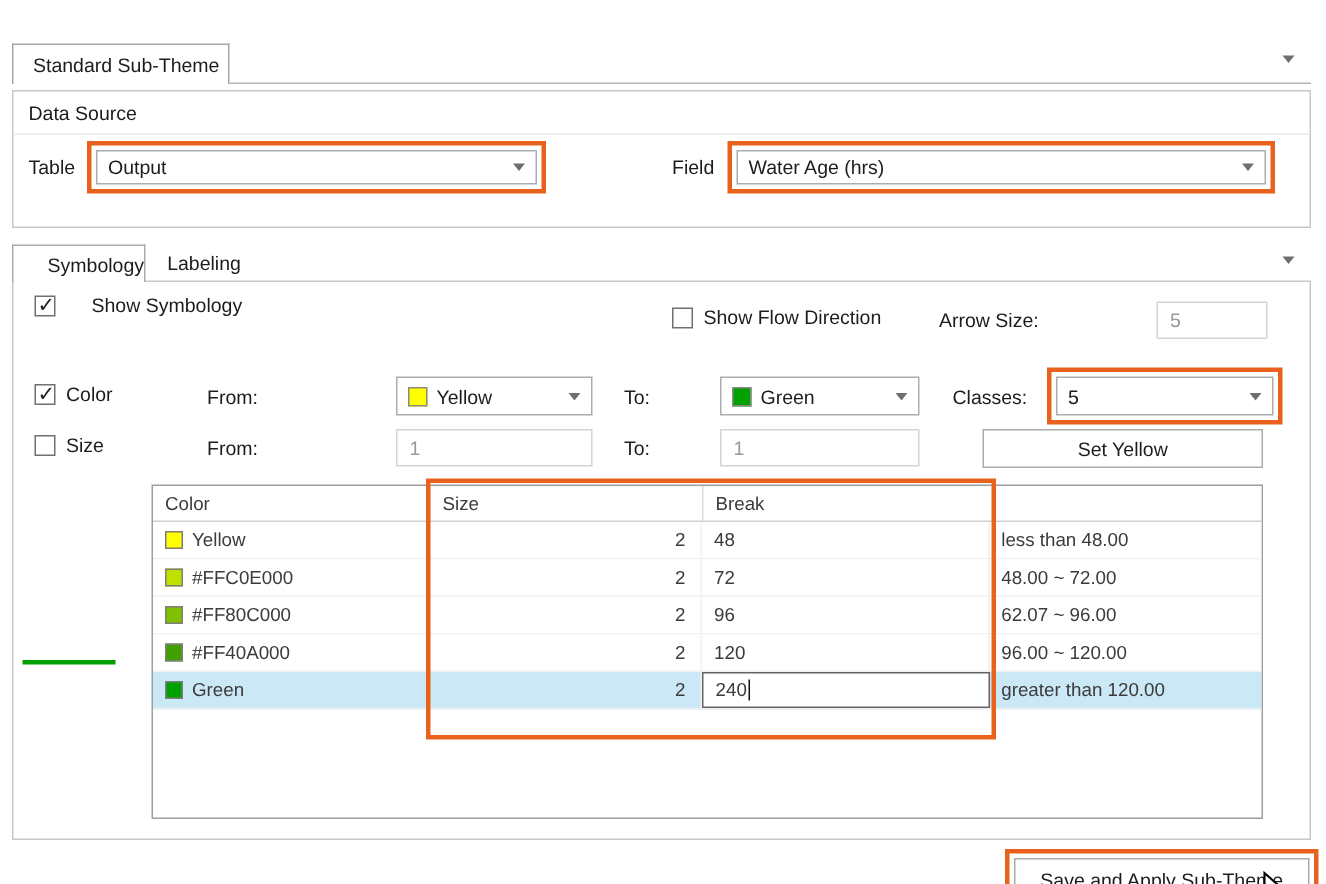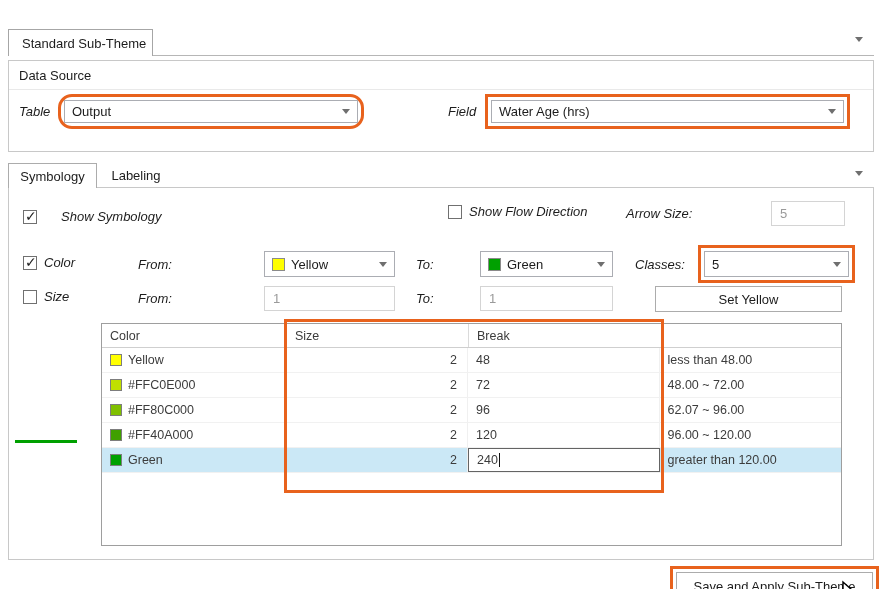--- a/index.html
+++ b/index.html
@@ -1,21 +1,21 @@
 <!DOCTYPE html>
 <html style="--hl: #E8621D;"><head>
 <meta charset="utf-8">
 <style>
   :root{ --hl:#E8621D; }
   *{box-sizing:border-box;margin:0;padding:0;}
   html,body{background:#fff;}
   .screen{position:relative;width:884px;height:589px;background:#fff;overflow:hidden;
           font-family:"Liberation Sans","DejaVu Sans",sans-serif;color:#1c1c1c;margin-top:24px;}
   .abs{position:absolute;}
-  .lbl{font-size:13px;color:#1c1c1c;white-space:nowrap;font-style:italic;}
+  .lbl{font-size:13px;color:#1c1c1c;white-space:nowrap;}
 
   
   .toptab{left:8px;top:5px;width:145px;height:27px;background:#fff;border:1px solid #A6A6A6;
           border-bottom:none;z-index:2;display:flex;align-items:center;padding-left:13px;font-size:13px;}
   .topline{left:8px;top:31px;width:866px;height:0;border-top:1px solid #B6B6B6;z-index:1;}
   .chev{width:0;height:0;border-left:4px solid transparent;border-right:4px solid transparent;border-top:5px solid #6f6f6f;}
 
   
   .group{left:8px;top:36px;width:866px;height:92px;border:1px solid #C8C8C8;background:#fff;}
   .group-title{position:absolute;left:10px;top:7px;font-size:13px;}
@@ -25,21 +25,21 @@
          padding-left:7px;font-size:13px;height:100%;width:100%;overflow:hidden;white-space:nowrap;}
   .combo .chev{margin-left:auto;margin-right:7px;flex:none;}
   .hl{border:3px solid var(--hl);padding:3px;background:#fff;}
   .hlov{position:absolute;border:3px solid var(--hl);pointer-events:none;z-index:5;background:transparent;}
 
   .tbx{background:#fff;border:1px solid #D4D4D4;color:#9A9A9A;font-size:13px;
        display:flex;align-items:center;padding-left:8px;}
 
   
   .tab2{position:absolute;height:25px;display:flex;align-items:center;justify-content:center;font-size:13px;background:transparent;}
-  .tab2.active{background:#fff;border:1px solid #ACACAC;border-bottom:none;z-index:3;}
+  .tab2.active{background:#fff;border:1px solid #ACACAC;border-bottom:none;z-index:3;justify-content:flex-end;}
   .panel{left:8px;top:163px;width:866px;height:373px;border:1px solid #C8C8C8;background:#fff;}
 
   .cb{width:14px;height:14px;border:1px solid #707070;background:#fff;display:inline-block;position:relative;flex:none;}
   .cb.checked::after{content:"\2713";position:absolute;left:1px;top:-3px;font-size:14px;color:#1e1e1e;font-weight:bold;}
   .cbrow{display:flex;align-items:center;gap:7px;}
 
   .btn{background:#fff;border:1px solid #ACACAC;display:flex;align-items:center;justify-content:center;
        font-size:13px;color:#1c1c1c;cursor:default;}
 
   .swatch{width:12px;height:12px;border:1px solid #7d7d7d;display:inline-block;flex:none;}
@@ -76,21 +76,21 @@
     <span>Standard Sub-Theme</span>
   </div>
   <div class="abs topline"></div>
   <div class="abs chev" style="left:855px;top:13px;"></div>
 
   <div class="abs group">
     <div class="group-title">Data Source</div>
     <div class="group-sep"></div>
 
     <span class="lbl" style="position:absolute;left:10px;top:43px;">Table</span>
-    <div class="hl" style="position:absolute;left:49px;top:33px;width:306px;height:35px;border-radius:14px;">
+    <div class="hl" style="position:absolute;left:49px;top:33px;width:306px;height:35px;">
       <div class="combo">
         <span>Output</span>
         <span class="chev"></span>
       </div>
     </div>
 
     <span class="lbl" style="position:absolute;left:439px;top:43px;">Field</span>
     <div class="hl" style="position:absolute;left:476px;top:33px;width:365px;height:35px;">
       <div class="combo">
         <span>Water Age (hrs)</span>
@@ -102,21 +102,21 @@
   <div class="tab2 active" style="left:8px;top:139px;width:89px;">
     <span>Symbology</span>
   </div>
   <div class="tab2" style="left:97px;top:139px;width:78px;">
     <span>Labeling</span>
   </div>
   <div class="abs chev" style="left:855px;top:147px;"></div>
 
   <div class="abs panel">
 
-    <div class="cbrow" style="position:absolute;left:14px;top:21px;gap:24px;">
+    <div class="cbrow" style="position:absolute;left:14px;top:8px;gap:24px;">
       <span class="cb checked"></span>
       <span class="lbl">Show Symbology</span>
     </div>
     <div class="cbrow" style="position:absolute;left:439px;top:16px;">
       <span class="cb"></span>
       <span class="lbl">Show Flow Direction</span>
     </div>
     <span class="lbl" style="position:absolute;left:617px;top:18px;">Arrow Size:</span>
     <div class="tbx" style="position:absolute;left:762px;top:13px;width:74px;height:25px;">
       <span>5</span>

